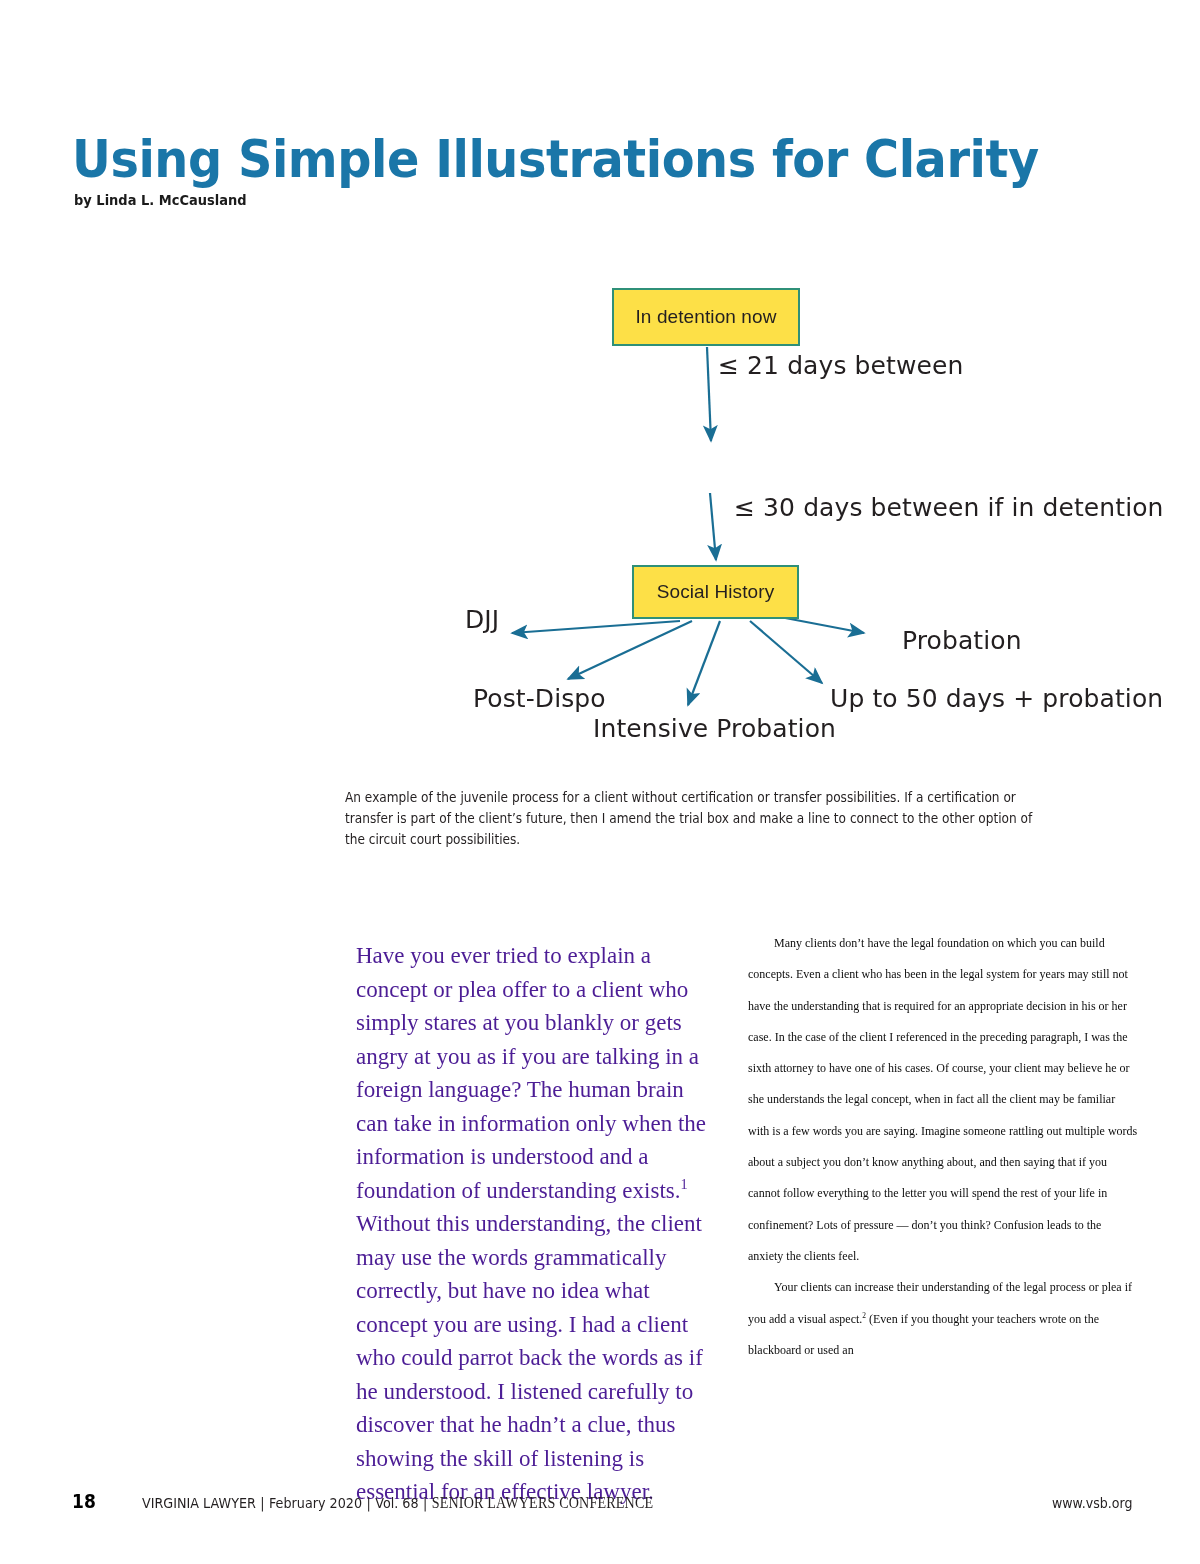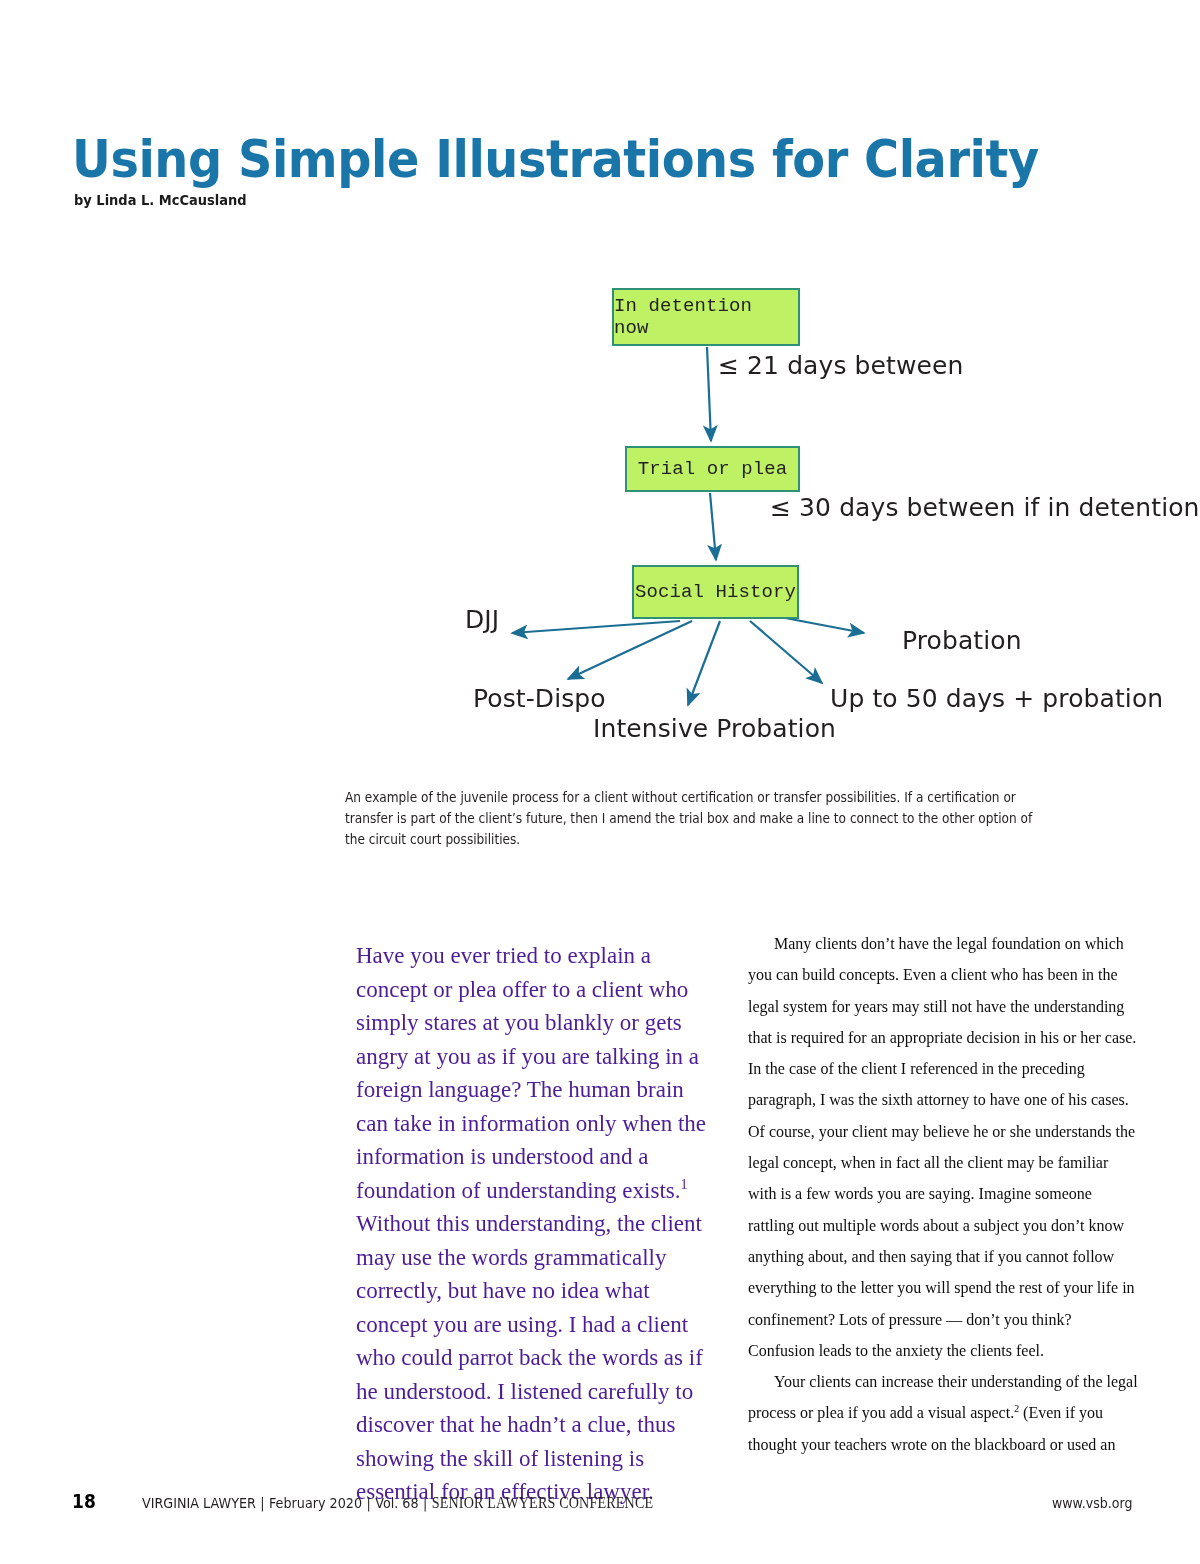--- a/index.html
+++ b/index.html
@@ -52,44 +52,44 @@
     top: 255px;
     width: 800px;
     height: 500px;
   }
   .figure svg { display: block; }
 
   .node-box {
     position: absolute;
     box-sizing: border-box;
     border: 2px solid #2f9078;
-    background: #bef264;
+    background: #fde047;
     display: flex;
     align-items: center;
     justify-content: center;
-    font-family: Liberation Mono, monospace;
+    font-family: Liberation Sans, sans-serif;
     font-size: 19px;
     color: #231f20;
     letter-spacing: 0.1px;
   }
   #node-detention { left: 272px; top: 33px;  width: 188px; height: 58px; }
   #node-trial     { left: 285px; top: 191px; width: 175px; height: 46px; }
   #node-social    { left: 292px; top: 310px; width: 167px; height: 54px; }
 
   .edge-label,
   .leaf-label {
     position: absolute;
     font-family: "DejaVu Sans", sans-serif;
     font-size: 25px;
     color: #231f20;
     white-space: nowrap;
     letter-spacing: 0.1px;
   }
   #lbl-21days    { left: 378px; top: 96px;  }
-  #lbl-30days    { left: 394px; top: 238px; margin-left: 36px; }
+  #lbl-30days    { left: 394px; top: 238px; }
   #lbl-djj       { left: 125px; top: 350px; }
   #lbl-probation { left: 533px; top: 371px; margin-left: 29px; }
   #lbl-postdispo { left: 133px; top: 429px; }
   #lbl-uptothirty{ left: 490px; top: 429px; }
   #lbl-intensive { left: 253px; top: 459px; }
 
   
   .figure-caption {
     position: absolute;
     left: 345px;
@@ -116,21 +116,21 @@
   .lede {
     margin: 11px;
     font-size: 23px;
     line-height: 33.5px;
     color: #4c1d95;
     text-align: left;
     hyphens: none;
   }
   .body-par {
     margin: 0;
-    font-size: 16px;
+    font-size: 12px;
     line-height: 31.3px;
     color: #0d0d0d;
     text-align: left;
   }
   .body-par + .body-par { text-indent: 26px; }
   .body-par:first-child { text-indent: 26px; }
 
   sup {
     font-size: 0.62em;
     vertical-align: super;
@@ -210,21 +210,20 @@
 
     <line x1="380" y1="366" x2="348" y2="450" stroke="#1a6e94" stroke-width="2.2" marker-end="url(#arrowhead)"></line>
 
     <line x1="410" y1="366" x2="482" y2="428" stroke="#1a6e94" stroke-width="2.2" marker-end="url(#arrowhead)"></line>
 
     <line x1="440" y1="362" x2="524" y2="378" stroke="#1a6e94" stroke-width="2.2" marker-end="url(#arrowhead)"></line>
   </svg>
 
   <div class="node-box" id="node-detention">In detention now</div>
 
-  <div class="node-box" id="node-trial">Trial or plea</div>
 
   <div class="node-box" id="node-social">Social History</div>
 
   <div class="edge-label" id="lbl-21days">≤ 21 days between</div>
 
   <div class="edge-label" id="lbl-30days">≤ 30 days between if in detention</div>
 
   <div class="leaf-label" id="lbl-djj">DJJ</div>
 
   <div class="leaf-label" id="lbl-postdispo">Post-Dispo</div>

